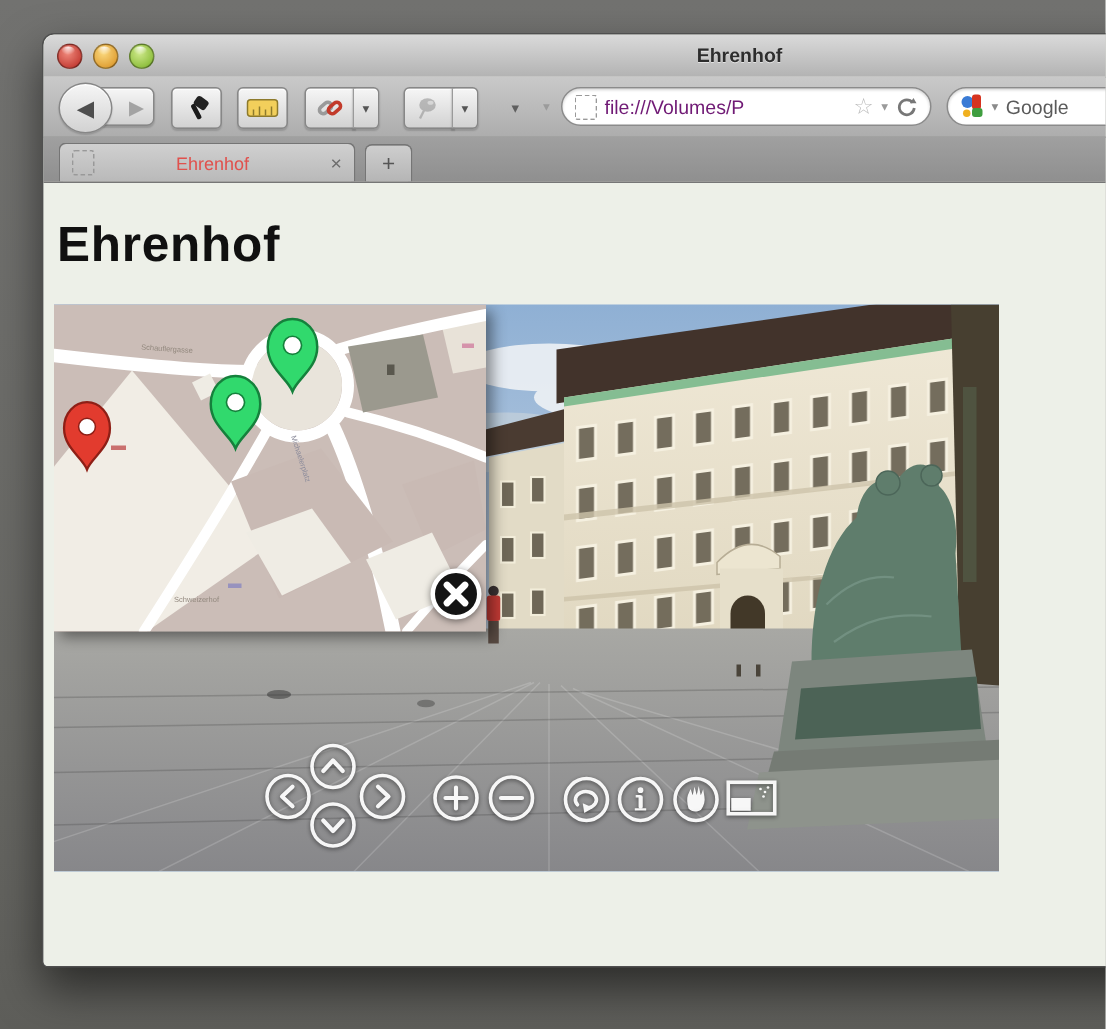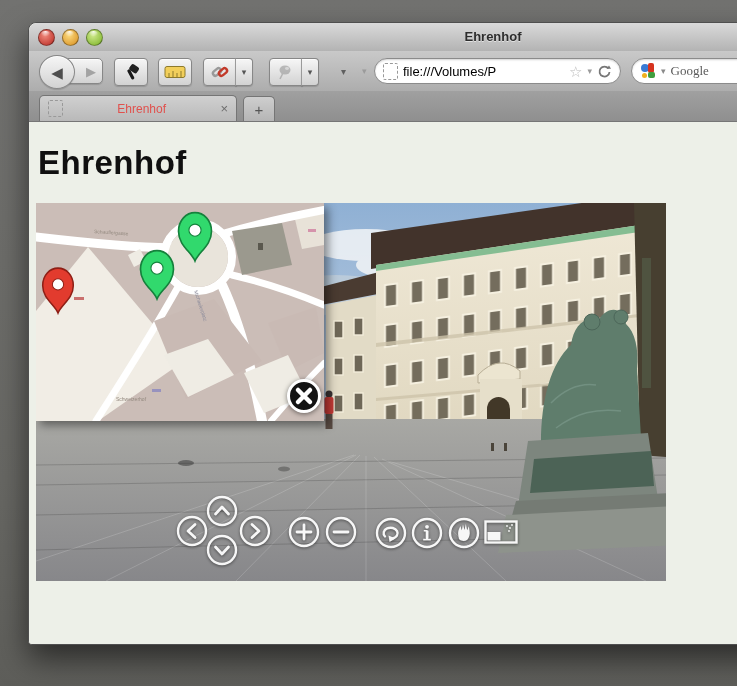--- a/index.html
+++ b/index.html
@@ -50,35 +50,35 @@
   .mini-caret{font-size:9px;color:#555;line-height:1;}
   .lone-caret{position:absolute;top:15px;font-size:10px;color:#5f5f5f;}
   .lone-caret.dim{color:#9b9b9b;font-size:9px;}
   .urlbar{
     position:absolute;left:345px;top:7px;width:247px;height:26px;box-sizing:border-box;
     background:#fff;border:1px solid #8b8b8b;border-radius:14px;
     box-shadow:inset 0 1px 2px rgba(0,0,0,.18);
     display:flex;align-items:center;padding:0 8px;gap:5px;
   }
   .dashed-fav{width:13px;height:15px;border:1px dashed #999;border-radius:2px;flex:0 0 auto;}
-  .urltext{font-size:13px;color:#000000;white-space:nowrap;overflow:hidden;flex:1 1 auto;}
+  .urltext{font-size:13px;color:#701a75;white-space:nowrap;overflow:hidden;flex:1 1 auto;}
   .star{font-size:15px;color:#bcbcbc;line-height:1;}
   .searchbar{
     position:absolute;left:602px;top:7px;width:190px;height:26px;box-sizing:border-box;
     background:#fff;border:1px solid #8b8b8b;border-radius:14px;
     box-shadow:inset 0 1px 2px rgba(0,0,0,.18);
     display:flex;align-items:center;padding:0 8px;gap:5px;
   }
   .gicon{position:relative;width:16px;height:16px;flex:0 0 auto;}
   .gicon i{position:absolute;display:block;}
   .g-blue{left:1px;top:1px;width:8px;height:8px;border-radius:50%;background:#3a7bd5;}
   .g-red{left:8px;top:0;width:6px;height:10px;border-radius:2px;background:#d6331f;}
   .g-green{left:8px;top:9px;width:7px;height:6px;border-radius:2px;background:#3f9e3f;}
   .g-yellow{left:2px;top:10px;width:5px;height:5px;border-radius:50%;background:#f0b01f;}
-  .searchtext{font-size:13px;color:#5a5a5a;white-space:nowrap;font-family:Liberation Serif, serif;}
+  .searchtext{font-size:13px;color:#5a5a5a;white-space:nowrap;}
   
   .tabbar{
     position:absolute;left:0;top:68px;right:0;height:30px;
     background:linear-gradient(#a0a0a0,#8f8f8f);
     border-bottom:1px solid #767676;
   }
   .tab{
     position:absolute;left:10px;top:4px;width:198px;height:26px;box-sizing:border-box;
     background:linear-gradient(#d0d0d0,#b9b9b9);
     border:1px solid #757575;border-bottom:none;border-radius:5px 5px 0 0;

